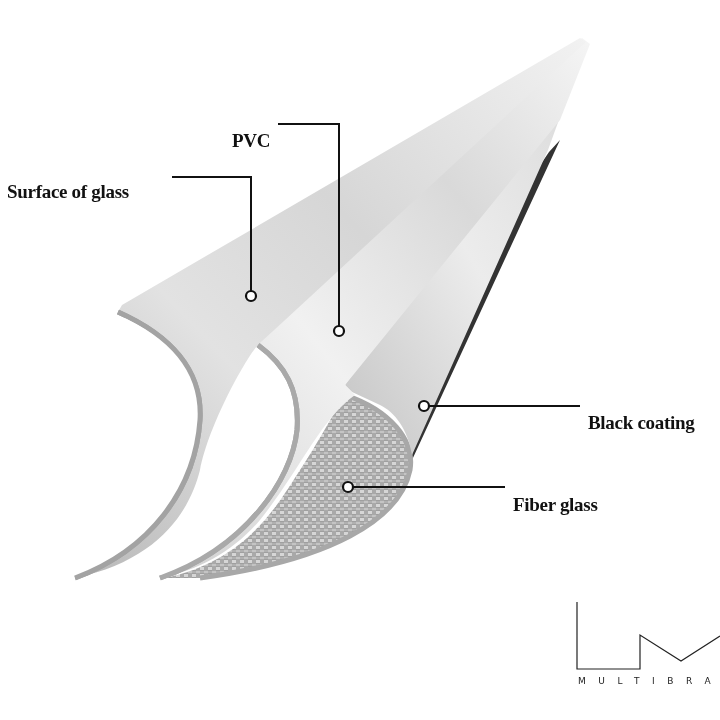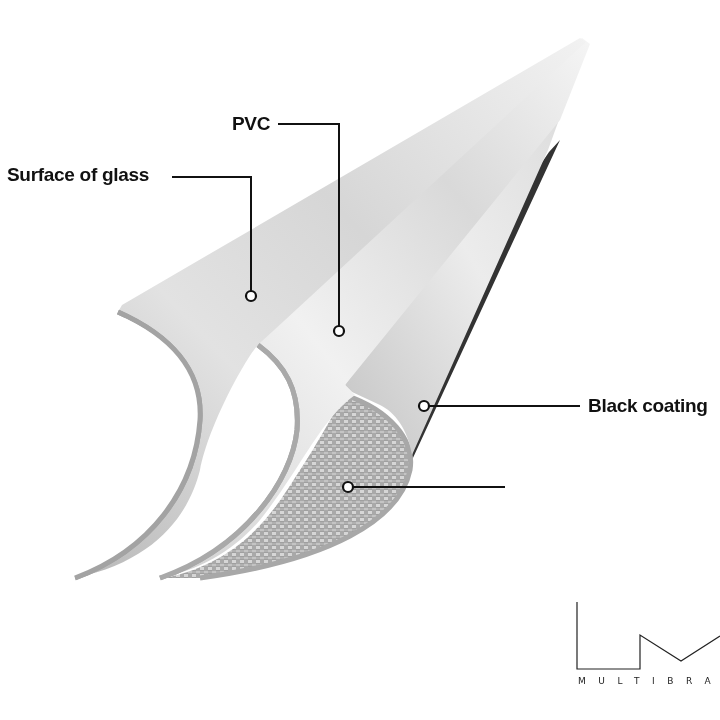--- a/index.html
+++ b/index.html
@@ -1,18 +1,18 @@
 <!DOCTYPE html>
 <html><head>
 <meta charset="utf-8">
 <style>
   html, body { margin: 0; padding: 0; background: #ffffff; }
   body { width: 720px; height: 720px; position: relative; overflow: hidden; font-family: "DejaVu Sans", sans-serif; }
   #stage { position: absolute; left: 0; top: 0; width: 720px; height: 720px; }
-  .label { position: absolute; font-family: Liberation Sans, sans-serif; font-weight: bold; font-size: 19px; color: #111111; letter-spacing: -0.3px; white-space: nowrap; line-height: 1; }
+  .label { position: absolute; font-family: Liberation Serif, serif; font-weight: bold; font-size: 19px; color: #111111; letter-spacing: -0.3px; white-space: nowrap; line-height: 1; margin-top: 17px; }
   #lbl-surface { left: 7px; top: 165px; }
   #lbl-pvc { left: 232px; top: 114px; }
   #lbl-black { left: 588px; top: 396px; }
   #lbl-fiber { left: 513px; top: 478px; }
   .brand { position: absolute; left: 578px; top: 676px; font-family: "DejaVu Sans", sans-serif; font-size: 9px; letter-spacing: 12.6px; color: #222222; white-space: nowrap; }
 </style>
 </head>
 <body>
 
 <div id="stage">
@@ -77,14 +77,15 @@
   </g>
 
   <g stroke="#222222" stroke-width="1.2" fill="none">
     <polyline points="577,602 577,669 640,669 640,635 681,661 720,636"></polyline>
   </g>
 </svg>
 
 <div class="label" id="lbl-surface">Surface of glass</div>
 <div class="label" id="lbl-pvc">PVC</div>
 <div class="label" id="lbl-black">Black coating</div>
+<div class="label" id="lbl-fiber">Fiber glass</div>
 <div class="brand">MULTIBRAC</div>
 </div>
 
 </body></html>

